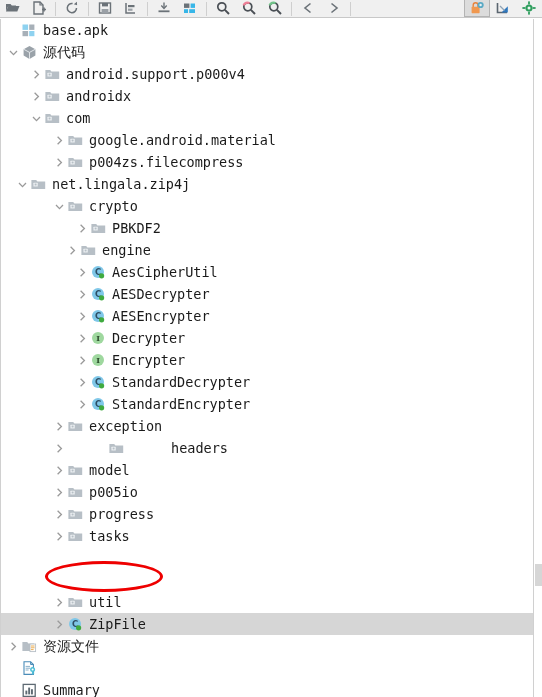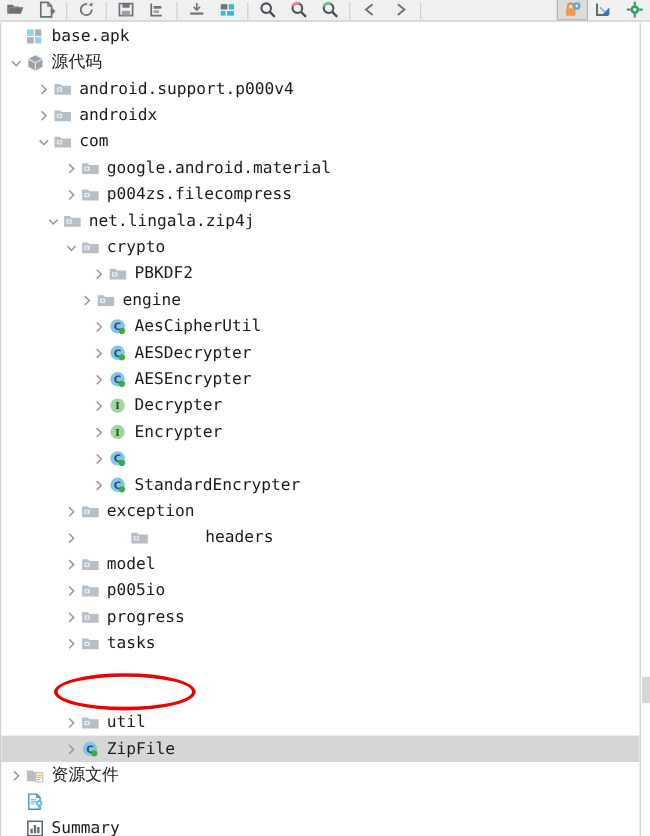--- a/index.html
+++ b/index.html
@@ -347,21 +347,21 @@
       </span>
       <span class="icon">
         <svg width="17" height="17" viewBox="0 0 17 17">
           <path d="M1.4 4 H6.2 L7.4 5.4 H15.2 V13 H1.4 Z" fill="#b7bfc6"></path>
           <rect x="3.4" y="6.8" width="4.4" height="3.6" rx="0.5" fill="#e9edf0"></rect>
           <circle cx="5.6" cy="8.6" r="1" fill="#b7bfc6"></circle>
         </svg>
       </span>
       <span class="label">p004zs.filecompress</span>
     </div>
-    <div class="row" style="padding-left: 37px;">
+    <div class="row" style="padding-left: 15px;">
       <span class="twisty">
         <svg width="11" height="11" viewBox="0 0 11 11">
           <path d="M2 4 L5.5 7.6 L9 4" fill="none" stroke="#9a9a9a" stroke-width="1.3"></path>
         </svg>
       </span>
       <span class="icon">
         <svg width="17" height="17" viewBox="0 0 17 17">
           <path d="M1.4 4 H6.2 L7.4 5.4 H15.2 V13 H1.4 Z" fill="#b7bfc6"></path>
           <rect x="3.4" y="6.8" width="4.4" height="3.6" rx="0.5" fill="#e9edf0"></rect>
           <circle cx="5.6" cy="8.6" r="1" fill="#b7bfc6"></circle>
@@ -493,20 +493,21 @@
           <path d="M3.6 1.8 L7.4 5.5 L3.6 9.2" fill="none" stroke="#9a9a9a" stroke-width="1.3"></path>
         </svg>
       </span>
       <span class="icon">
         <svg width="17" height="17" viewBox="0 0 17 17">
           <circle cx="8" cy="8" r="6" fill="#7fc7e8"></circle>
           <text x="8" y="11.3" font-family="DejaVu Sans, sans-serif" font-size="8.5" font-weight="bold" fill="#2d4d63" text-anchor="middle">C</text>
           <circle cx="11.6" cy="11.8" r="2.6" fill="#3faa3f"></circle>
         </svg>
       </span>
+      <span class="label">StandardDecrypter</span>
     </div>
     <div class="row" style="padding-left: 75px;">
       <span class="twisty">
         <svg width="11" height="11" viewBox="0 0 11 11">
           <path d="M3.6 1.8 L7.4 5.5 L3.6 9.2" fill="none" stroke="#9a9a9a" stroke-width="1.3"></path>
         </svg>
       </span>
       <span class="icon">
         <svg width="17" height="17" viewBox="0 0 17 17">
           <circle cx="8" cy="8" r="6" fill="#7fc7e8"></circle>

